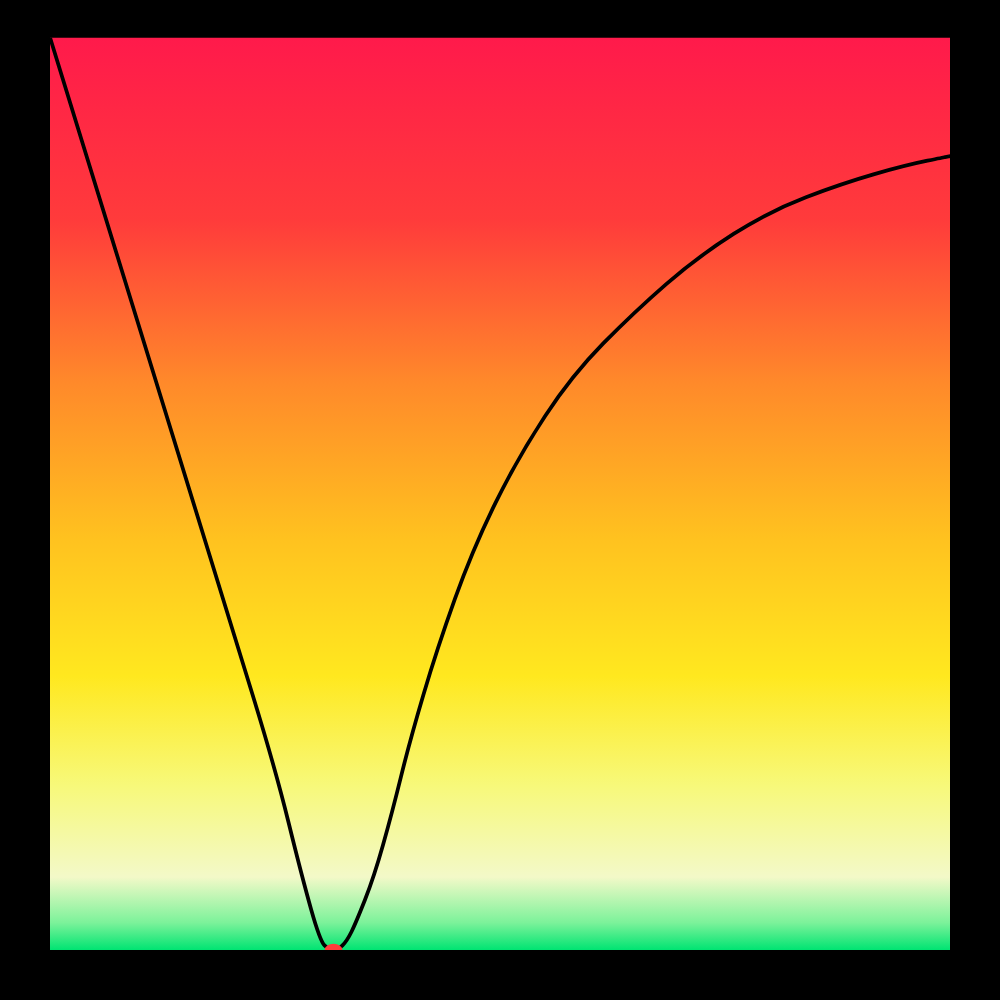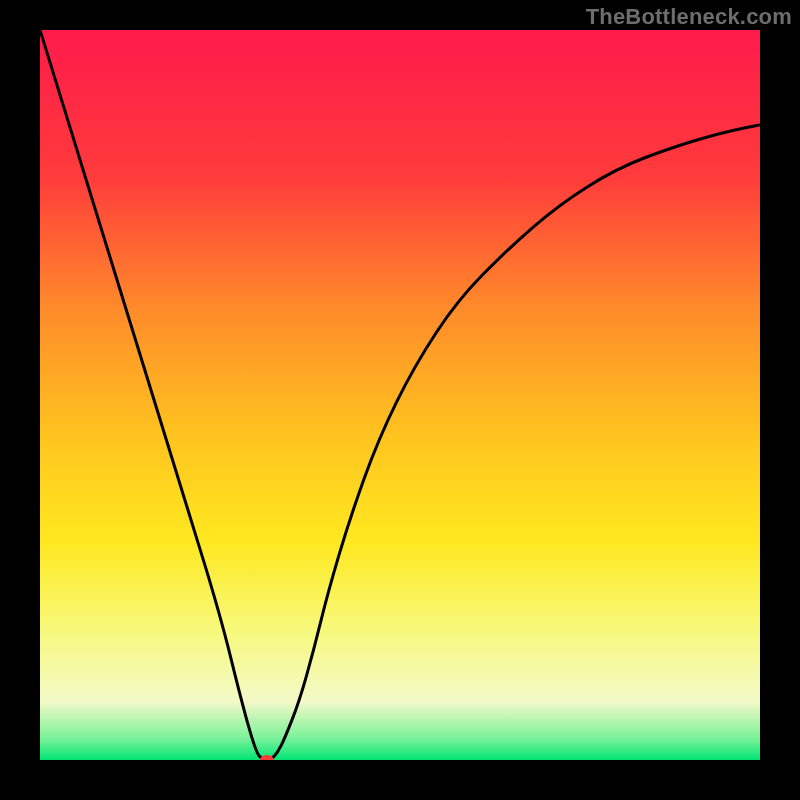--- a/index.html
+++ b/index.html
@@ -32,21 +32,20 @@
     top: 30px;
     width: 720px;
     height: 730px;
     display: block;
   }
 </style>
 </head>
 <body>
 
 <div class="frame">
-  <div class="attribution">TheBottleneck.com</div>
 
   <svg class="chart" viewBox="0 0 720 730" preserveAspectRatio="none">
     <defs>
       <linearGradient id="bg-grad" x1="0" y1="0" x2="0" y2="1">
           <stop offset="0%" stop-color="#ff1a4b"></stop>
           <stop offset="20%" stop-color="#ff3b3b"></stop>
           <stop offset="38%" stop-color="#ff8a2a"></stop>
           <stop offset="55%" stop-color="#ffc21f"></stop>
           <stop offset="70%" stop-color="#ffe81f"></stop>
           <stop offset="82%" stop-color="#f7f97a"></stop>

